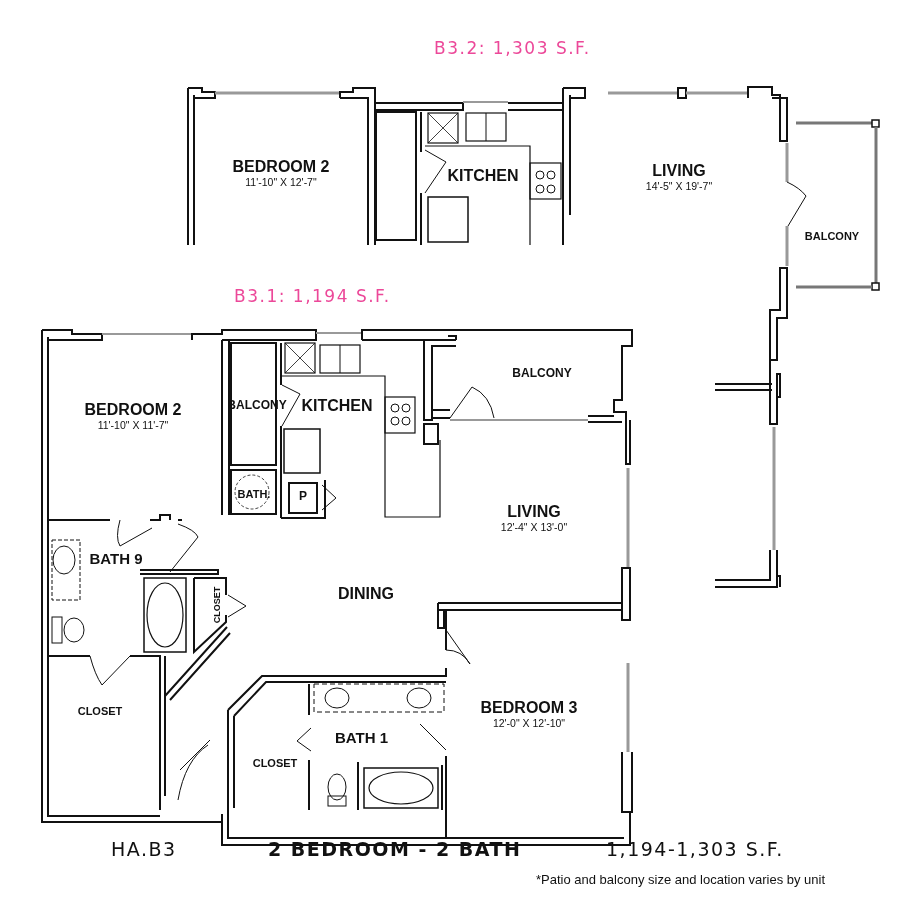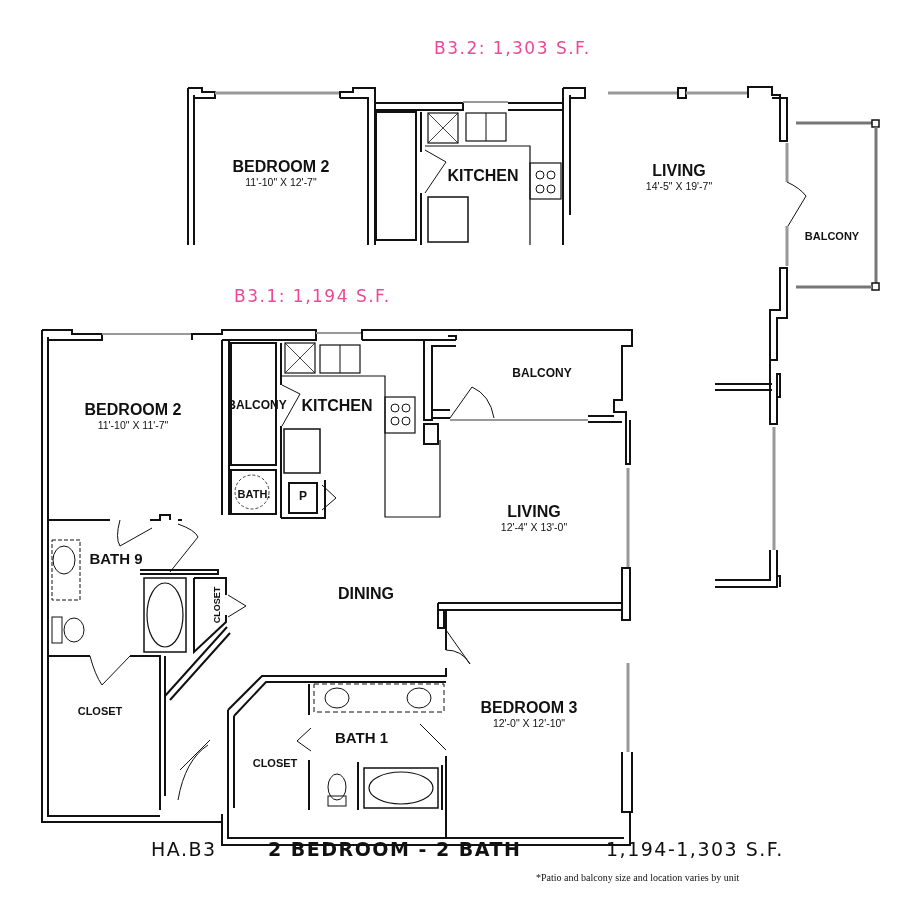--- a/index.html
+++ b/index.html
@@ -5,21 +5,21 @@
   html, body { margin: 0; padding: 0; background: #ffffff; }
   body { width: 900px; height: 900px; position: relative; overflow: hidden; font-family: "Liberation Sans", sans-serif; color: #111; }
   svg { position: absolute; left: 0; top: 0; }
   .title { position: absolute; font-family: "DejaVu Sans", sans-serif; font-size: 17px; letter-spacing: 1.5px; color: #ec4899; white-space: nowrap; }
   .room { position: absolute; text-align: center; white-space: nowrap; transform: translateX(-50%); }
   .room .name { font-family: "Liberation Sans", sans-serif; font-weight: bold; font-size: 16px; line-height: 18px; }
   .room .dim { font-family: "Liberation Sans", sans-serif; font-size: 10.5px; line-height: 12px; }
   .small { font-size: 12px !important; }
   .tiny { font-size: 11px !important; }
   .footer { position: absolute; font-family: "DejaVu Sans", sans-serif; font-size: 19px; letter-spacing: 1.5px; white-space: nowrap; font-weight: normal; }
-  .note { position: absolute; font-family: Liberation Serif, serif; font-size: 10px; white-space: nowrap; }
+  .note { position: absolute; font-family: Liberation Sans, sans-serif; font-size: 13px; white-space: nowrap; }
 </style>
 </head>
 <body>
 
 <svg width="900" height="900" viewBox="0 0 900 900">
   <g fill="none" stroke="#111" stroke-width="2">
 
     <path d="M188 88 L188 245"></path>
     <path d="M194 95 L194 245"></path>
     <path d="M188 88 L202 88 L202 92 L215 92 L215 98 L194 98"></path>
@@ -210,16 +210,16 @@
   <div class="name tiny">CLOSET</div>
 </div>
 <div class="room" style="left:358px; top:729px;padding-left:7px;">
   <div class="name" style="font-size:15px;">BATH 1</div>
 </div>
 <div class="room" style="left:529px; top:699px;">
   <div class="name">BEDROOM 3</div>
   <div class="dim">12'-0" X 12'-10"</div>
 </div>
 
-<div class="footer" style="left:111px; top:838px;margin-left:40px;">HA.B3</div>
+<div class="footer" style="left:111px; top:838px;">HA.B3</div>
 <div class="footer" style="left:268px; top:838px;font-weight:bold;">2 BEDROOM - 2 BATH</div>
 <div class="footer" style="left:606px; top:838px;">1,194-1,303 S.F.</div>
 <div class="note" style="left:536px; top:872px;">*Patio and balcony size and location varies by unit</div>
 
 </body></html>

